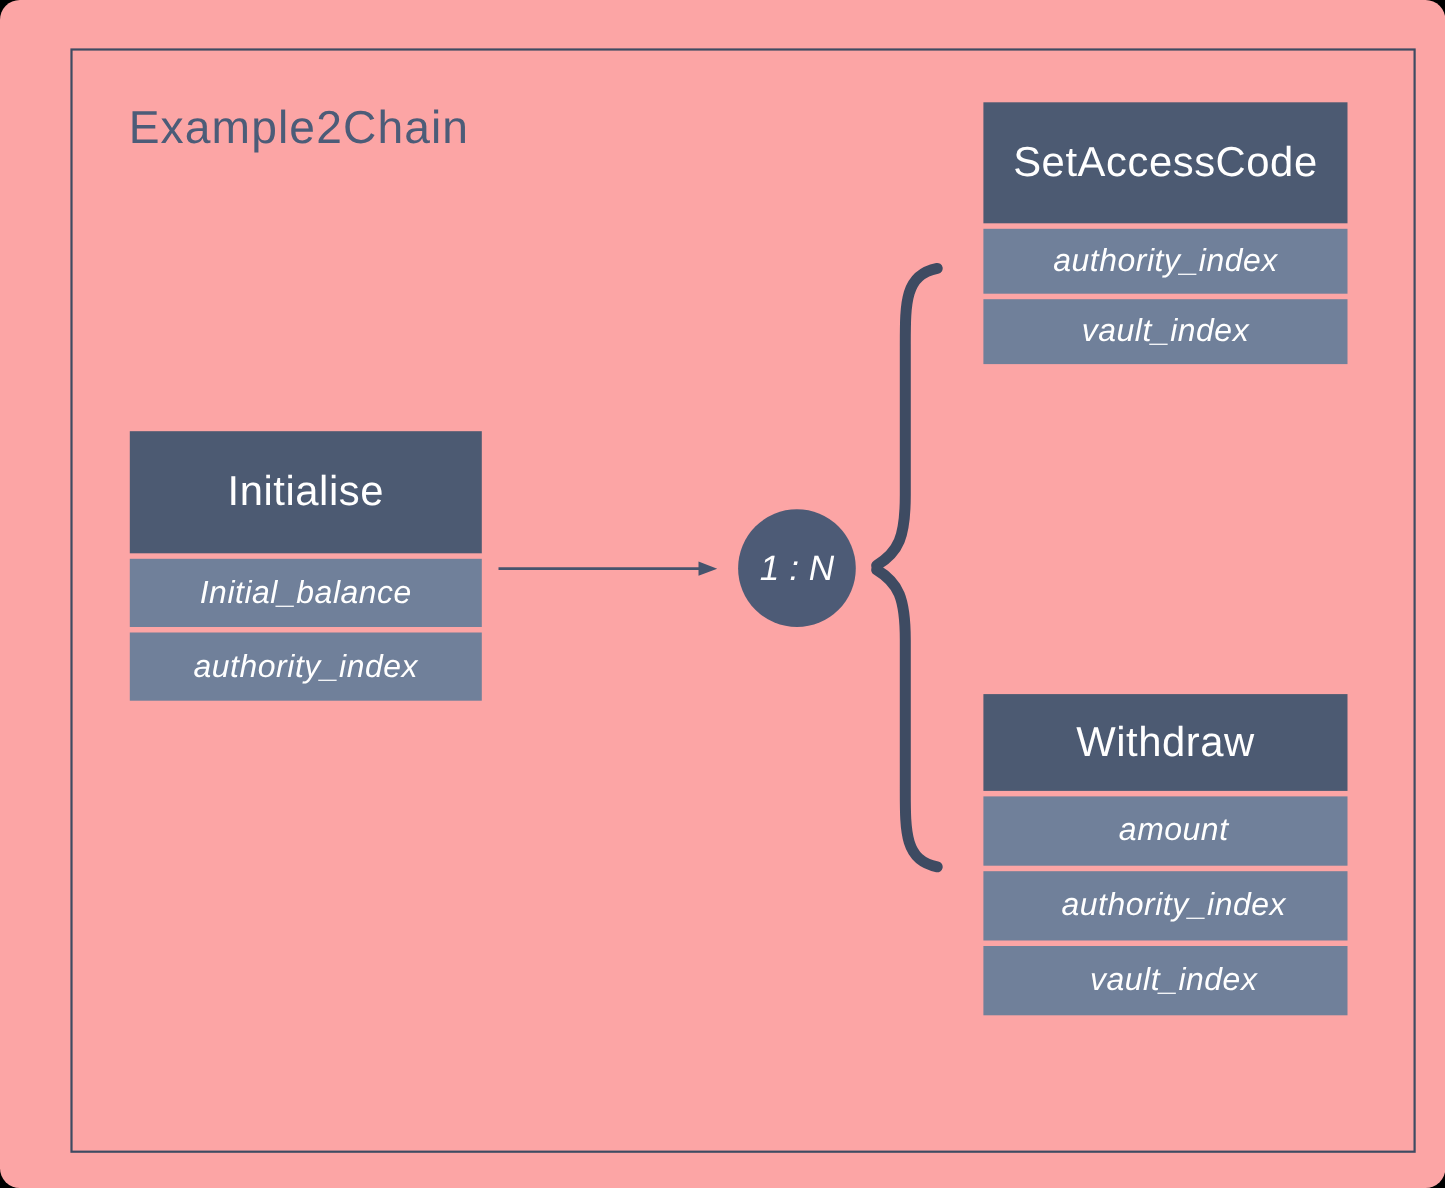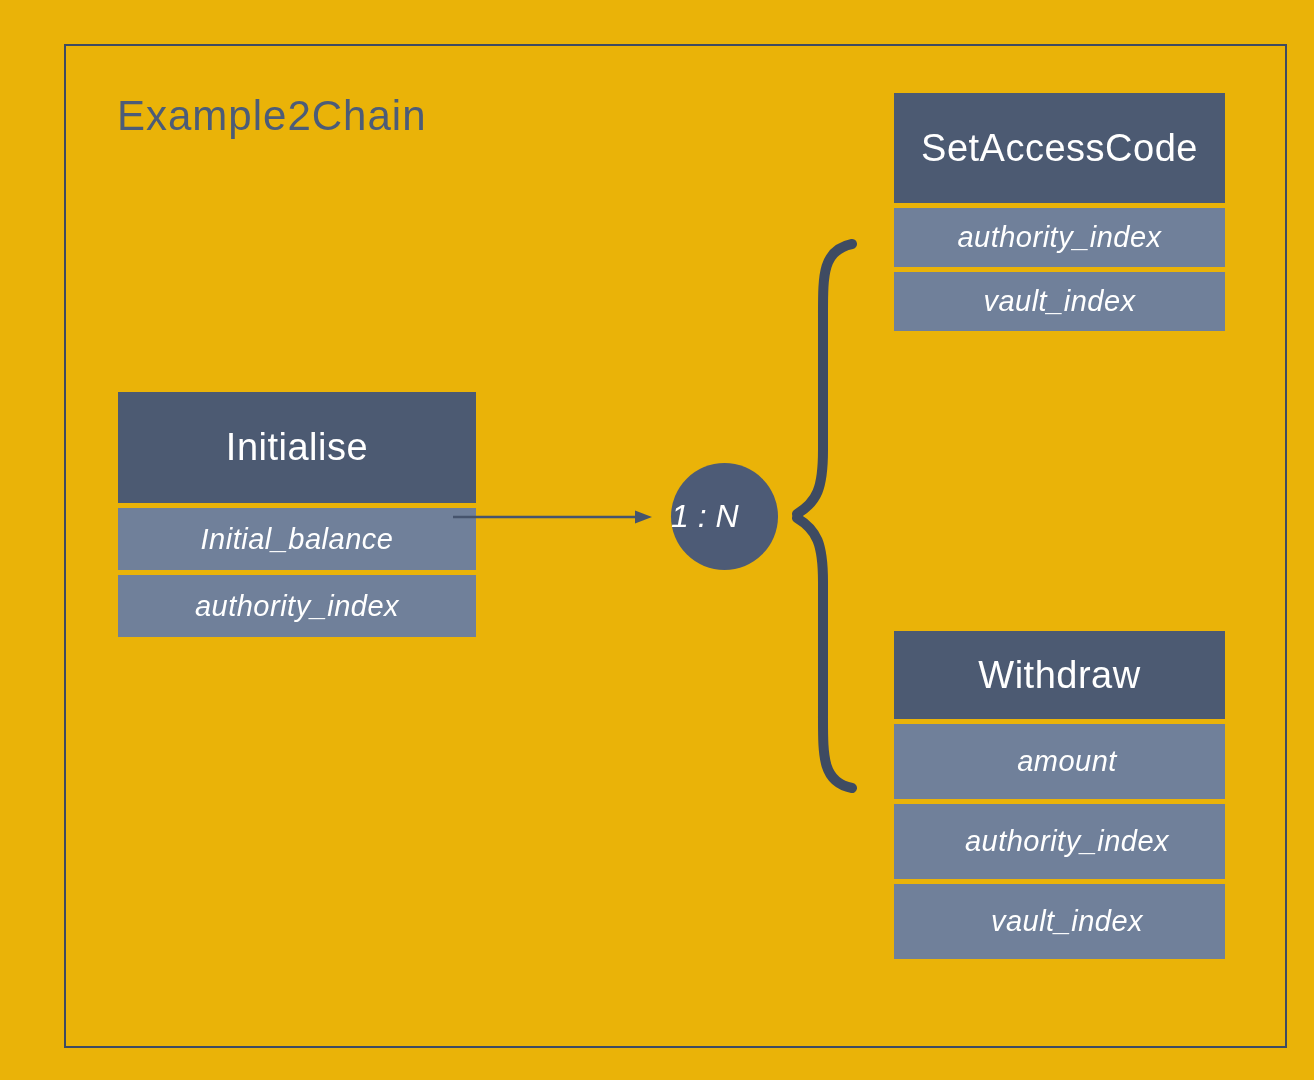--- a/index.html
+++ b/index.html
@@ -8,21 +8,22 @@
     background: #000000;
     width: 1314px;
     height: 1080px;
     overflow: hidden;
     font-family: "Liberation Sans", sans-serif;
   }
   .stage {
     position: relative;
     width: 1314px;
     height: 1080px;
-    background: #eab308;
+    background: #fca5a5;
+    border-radius: 18px;
   }
   .frame {
     position: absolute;
     left: 64px;
     top: 44px;
     width: 1219px;
     height: 1000px;
     border: 2px solid #3E4B62;
   }
   .diagram-title {
@@ -55,49 +56,50 @@
     background: #70809A;
     color: #FFFFFF;
     display: flex;
     align-items: center;
     justify-content: center;
     font-size: 29px;
     font-style: italic;
     letter-spacing: 0.5px;
   }
   
-  #ent-initialise { left: 118px; top: 392px; width: 358px; }
+  #ent-initialise { left: 118px; top: 392px; width: 320px; }
   #ent-initialise .entity-header { height: 111px; }
   #ent-initialise .entity-row { height: 62px; }
   
   #ent-setaccesscode { left: 894px; top: 93px; width: 331px; }
   #ent-setaccesscode .entity-header { height: 110px; }
   #ent-setaccesscode .entity-row { height: 59px; }
   
   #ent-withdraw { left: 894px; top: 631px; width: 331px; }
   #ent-withdraw .entity-header { height: 88px; }
-  #ent-withdraw .entity-row { height: 75px; padding-left: 15px; }
+  #ent-withdraw .entity-row { height: 63px; padding-left: 15px; }
 
   .arrow-svg {
     position: absolute;
     left: 453px;
     top: 507px;
     width: 200px;
     height: 20px;
   }
   .relation-circle {
     position: absolute;
     left: 671px;
     top: 463px;
     width: 107px;
     height: 107px;
     border-radius: 50%;
     background: #4D5B76;
     display: flex;
     align-items: center;
+    justify-content: center;
     color: #FFFFFF;
     font-size: 32px;
     font-style: italic;
   }
   .brace-svg {
     position: absolute;
     left: 790px;
     top: 238px;
     width: 90px;
     height: 556px;

